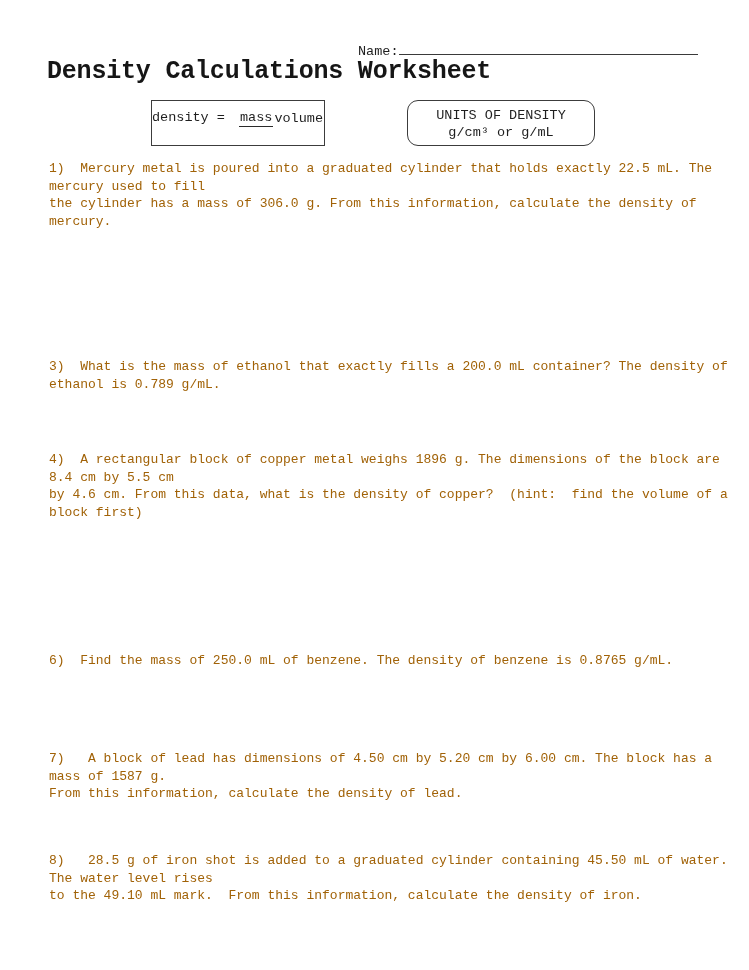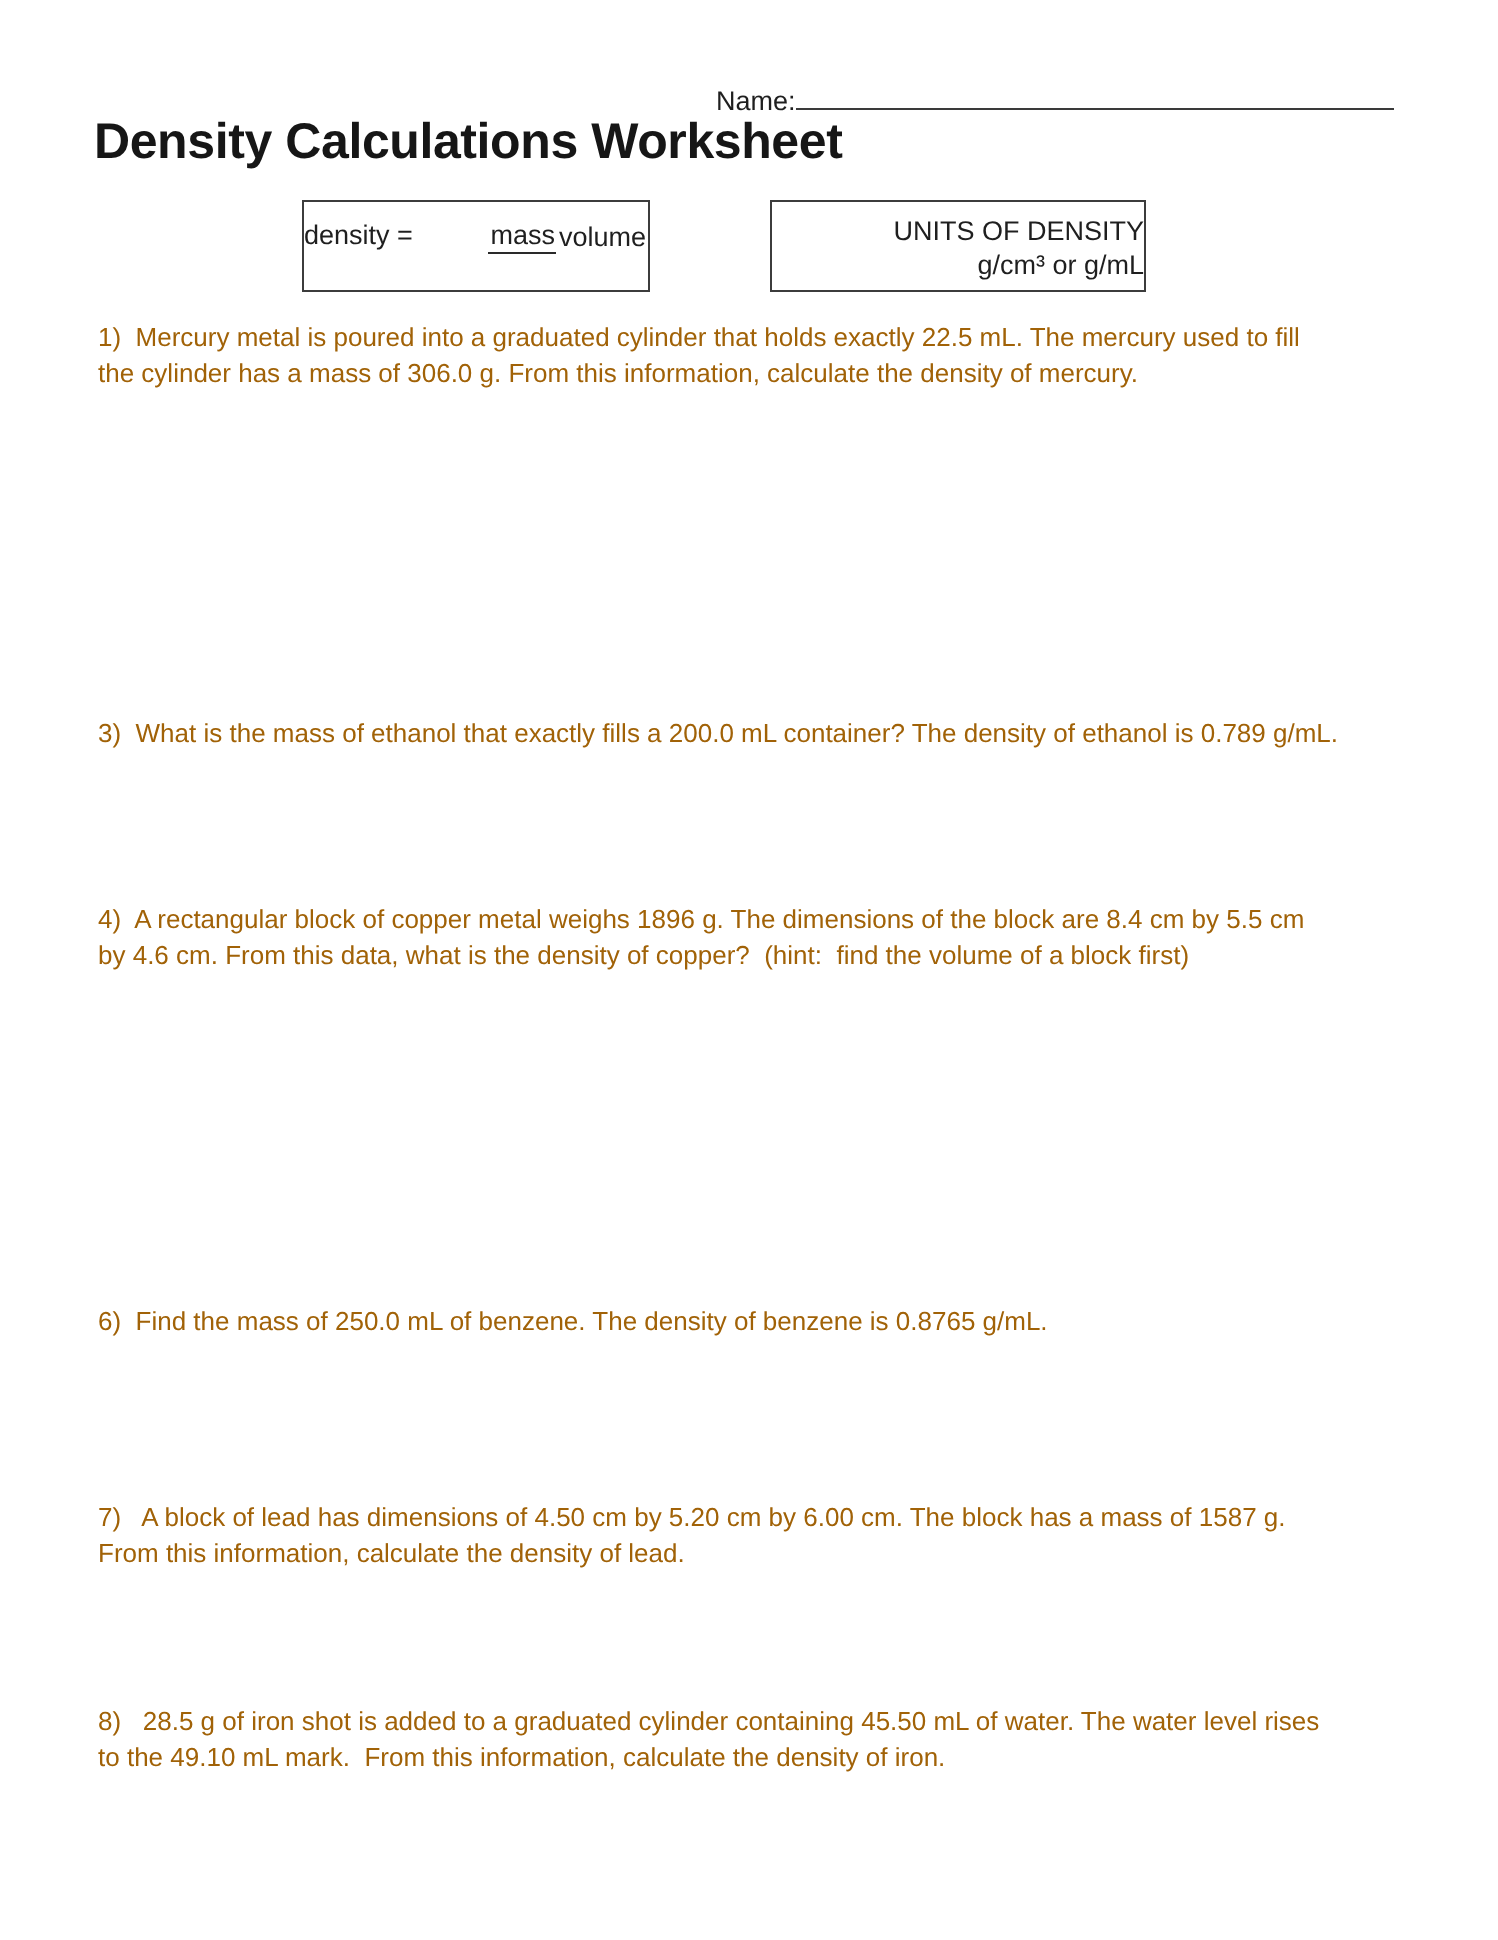--- a/index.html
+++ b/index.html
@@ -5,21 +5,21 @@
   html, body {
     margin: 0;
     padding: 0;
     background: #ffffff;
   }
   .page {
     position: relative;
     width: 749px;
     height: 970px;
     background: #ffffff;
-    font-family: Liberation Sans, sans-serif;
+    font-family: Liberation Mono, monospace;
     color: #1f1f1f;
     overflow: hidden;
   }
   .name-row {
     position: absolute;
     left: 358px;
     top: 41px;
     font-size: 13.5px;
     white-space: nowrap;
   }
@@ -66,26 +66,27 @@
   .frac-num {
     border-bottom: 1.4px solid #2a2a2a;
     padding: 0 1px 1px 1px;
     line-height: 15px;
   }
   .frac-den {
     padding: 1px 1px 0 1px;
     line-height: 15px;
   }
   .units-box {
-    left: 385px;
+    left: 407px;
     width: 188px;
-    text-align: right;
+    text-align: center;
     padding-top: 6px;
     font-size: 13.5px;
     line-height: 17px;
+    border-radius: 11px;
   }
   .units-box .units-heading { display: block; }
   .units-box .units-values { display: block; }
   .problem {
     position: absolute;
     left: 49px;
     width: 698px;
     font-size: 13px;
     line-height: 17.5px;
     white-space: pre-wrap;

